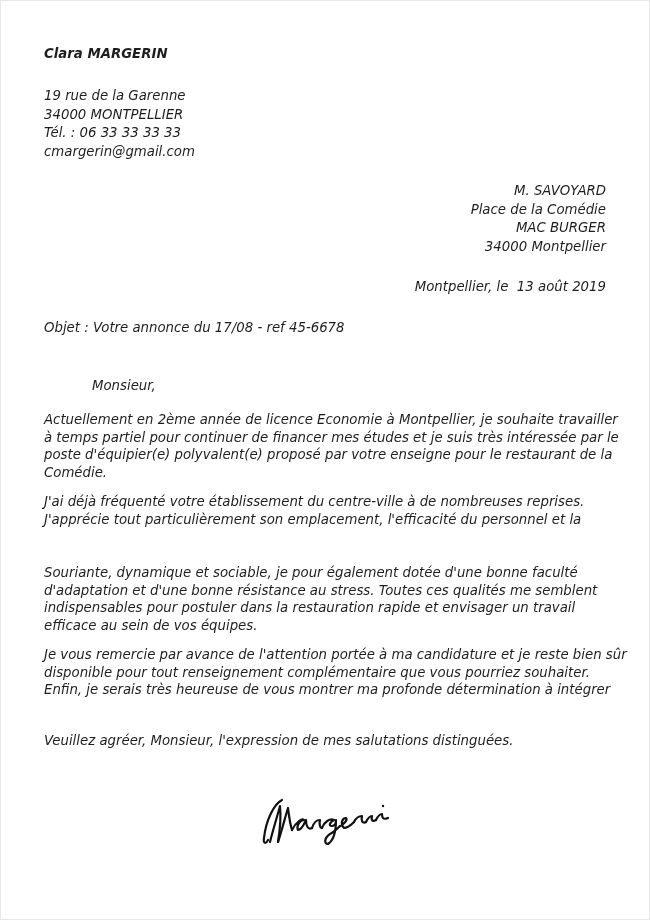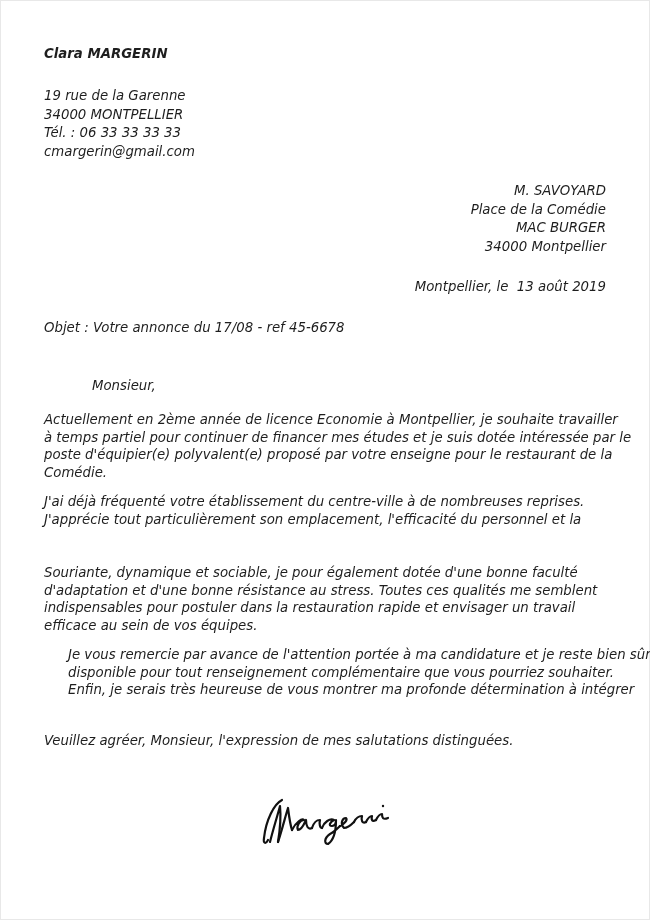--- a/index.html
+++ b/index.html
@@ -53,21 +53,21 @@
     }
     .para {
       position: absolute;
       left: 43px;
       width: 580px;
     }
     .para div { height: 17.6px; white-space: nowrap; }
     .p1 { top: 410px; }
     .p2 { top: 492px; }
     .p3 { top: 563px; }
-    .p4 { top: 645px; margin-left: 24px; }
+    .p4 { top: 645px; }
     .closing { left: 43px; top: 731px; }
     .signature {
       position: absolute;
       left: 255px; top: 785px;
       width: 150px; height: 60px;
     }
   </style>
 </head>
 <body>
 
@@ -90,21 +90,21 @@
   </div>
 
   <div class="abs date-line" style="white-space: pre;">Montpellier, le  13 août 2019</div>
 
   <div class="abs subject">Objet : Votre annonce du 17/08 - ref 45-6678</div>
 
   <div class="abs salutation">Monsieur,</div>
 
   <div class="para p1">
     <div>Actuellement en 2ème année de licence Economie à Montpellier, je souhaite travailler</div>
-    <div>à temps partiel pour continuer de financer mes études et je suis dotée intéressée par le</div>
+    <div>à temps partiel pour continuer de financer mes études et je suis très intéressée par le</div>
     <div>poste d'équipier(e) polyvalent(e) proposé par votre enseigne pour le restaurant de la</div>
     <div>Comédie.</div>
   </div>
 
   <div class="para p2">
     <div>J'ai déjà fréquenté votre établissement du centre-ville à de nombreuses reprises.</div>
     <div>J'apprécie tout particulièrement son emplacement, l'efficacité du personnel et la</div>
   </div>
 
   <div class="para p3">

